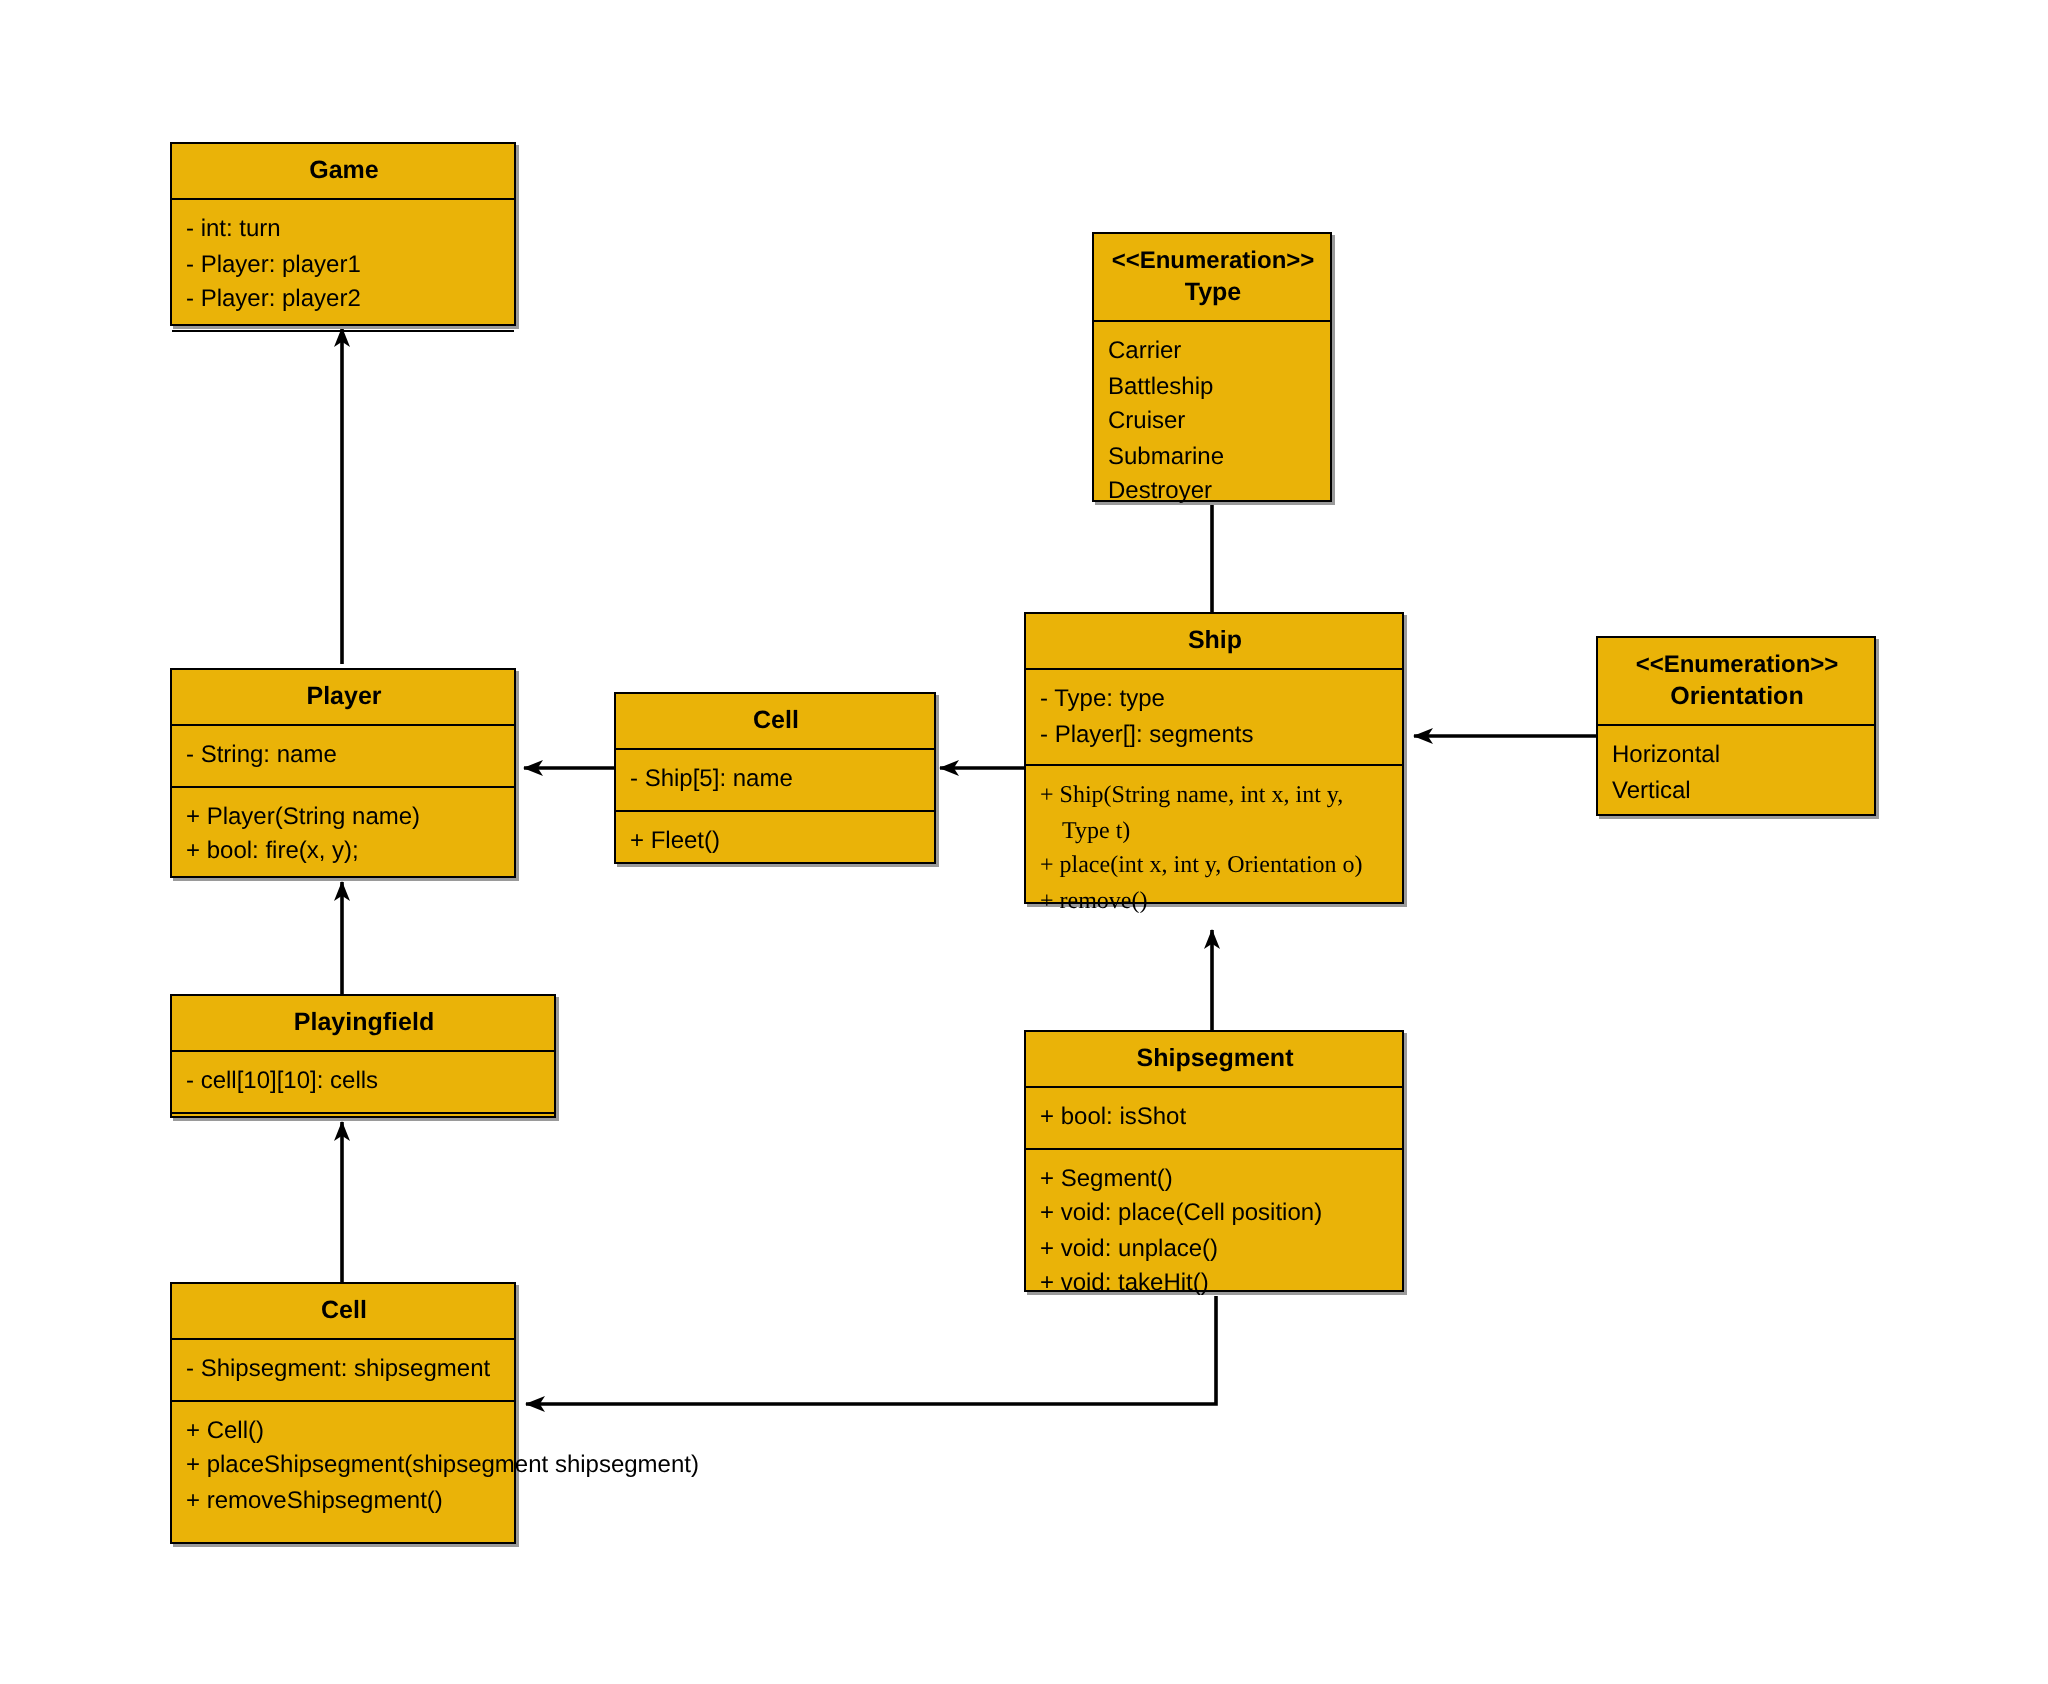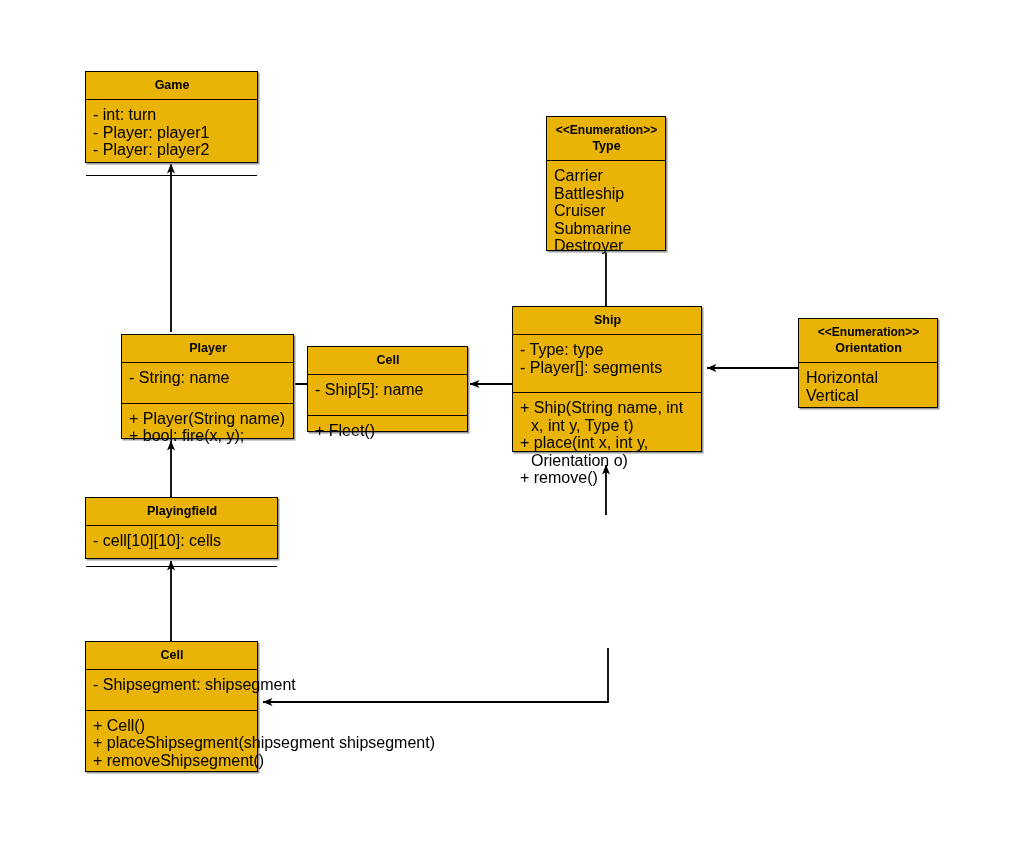--- a/index.html
+++ b/index.html
@@ -57,32 +57,33 @@
     font-size: 12px;
     line-height: 15px;
   }
   .stereo-name {
     display: block;
     font-weight: bold;
     font-size: 12.5px;
     line-height: 16px;
   }
   .cmp-body {
-    font-size: 16px;
+    font-size: 12px;
     line-height: 17.5px;
     padding-top: 6px;
-    padding-bottom: 16px;
+    padding-bottom: 6px;
   }
   .cmp-body .line {
     white-space: pre;
   }
   .cmp-body .line.wrapline {
     white-space: pre-wrap;
     padding-left: 11px;
     text-indent: -11px;
+    font-family: Liberation Serif, serif;
   }
   .cmp-empty {
     height: 8px;
     padding: 0;
   }
 </style>
 </head>
 <body>
 
 <div id="canvas">
@@ -148,21 +149,21 @@
     </div>
     <div class="cmp cmp-body last">
       <div class="line">Carrier</div>
       <div class="line">Battleship</div>
       <div class="line">Cruiser</div>
       <div class="line">Submarine</div>
       <div class="line">Destroyer</div>
     </div>
   </div>
 
-  <div class="uml-class" style="left:85px; top:334px; width:173px; height:105px;margin-left:36px;">
+  <div class="uml-class" style="left:85px; top:334px; width:173px; height:105px;">
     <div class="cmp cmp-title">Player</div>
     <div class="cmp cmp-body">
       <div class="line">- String: name</div>
     </div>
     <div class="cmp cmp-body last">
       <div class="line">+ Player(String name)</div>
       <div class="line">+ bool: fire(x, y);</div>
     </div>
   </div>
 
@@ -201,20 +202,32 @@
   </div>
 
   <div class="uml-class" style="left:85px; top:497px; width:193px; height:62px;">
     <div class="cmp cmp-title">Playingfield</div>
     <div class="cmp cmp-body">
       <div class="line">- cell[10][10]: cells</div>
     </div>
     <div class="cmp cmp-empty last"></div>
   </div>
 
+  <div class="uml-class" style="left:512px; top:515px; width:190px; height:131px;">
+    <div class="cmp cmp-title">Shipsegment</div>
+    <div class="cmp cmp-body">
+      <div class="line">+ bool: isShot</div>
+    </div>
+    <div class="cmp cmp-body last">
+      <div class="line">+ Segment()</div>
+      <div class="line">+ void: place(Cell position)</div>
+      <div class="line">+ void: unplace()</div>
+      <div class="line">+ void: takeHit()</div>
+    </div>
+  </div>
 
   <div class="uml-class" style="left:85px; top:641px; width:173px; height:131px;">
     <div class="cmp cmp-title">Cell</div>
     <div class="cmp cmp-body">
       <div class="line">- Shipsegment: shipsegment</div>
     </div>
     <div class="cmp cmp-body last">
       <div class="line">+ Cell()</div>
       <div class="line">+ placeShipsegment(shipsegment shipsegment)</div>
       <div class="line">+ removeShipsegment()</div>

